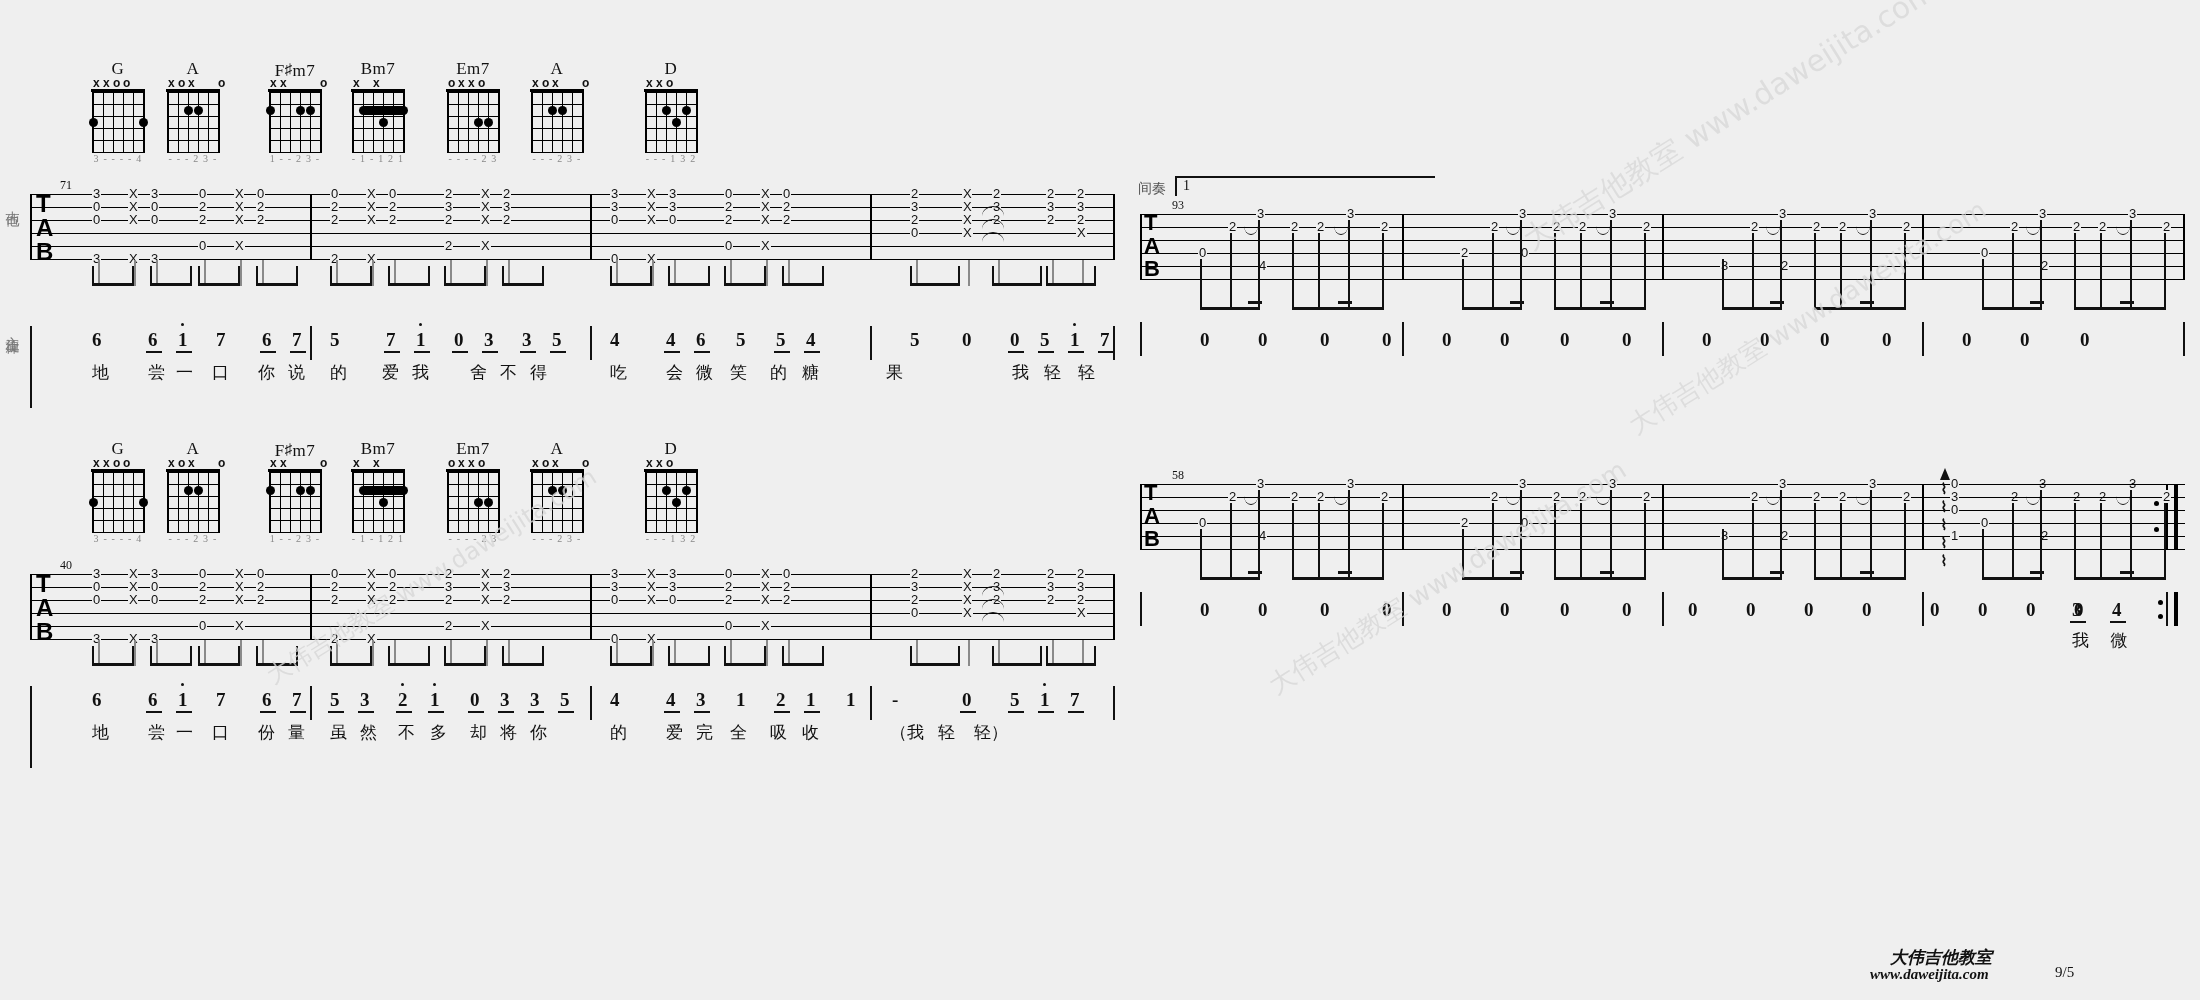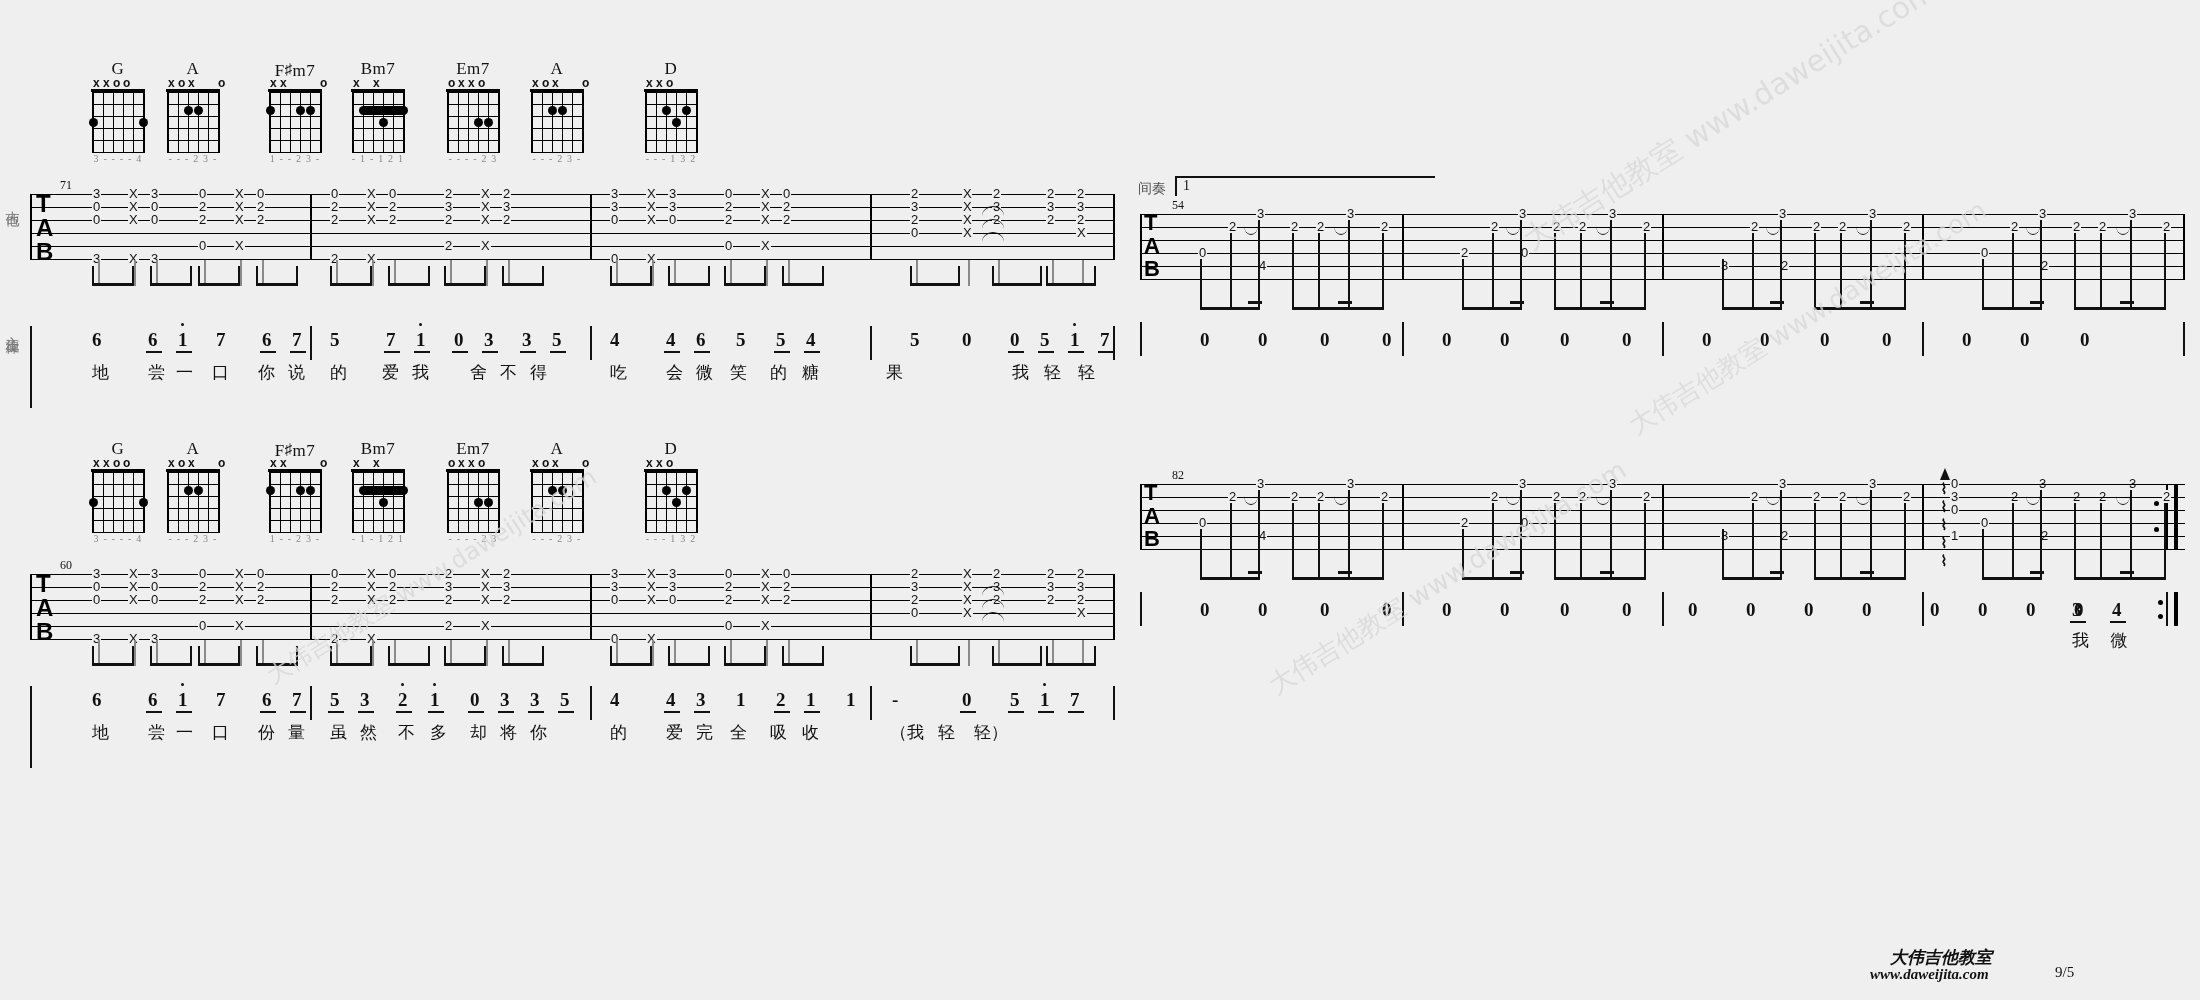--- a/index.html
+++ b/index.html
@@ -612,21 +612,21 @@
           <div class="dot" style="left: 16px; top: 14px;"></div>
           <div class="dot" style="left: 36px; top: 14px;"></div>
           <div class="dot" style="left: 26px; top: 26px;"></div>
         </div>
       </div>
       <div class="fing">- - - 1 3 2</div>
     </div>
   </div>
 
 <div class="staff" style="left:30px;top:574px;width:1085px;height:80px;">
-  <div class="meas" style="left:30px;top:-16px;">60</div>
+  <div class="meas" style="left:30px;top:-16px;">40</div>
   <div class="sline" style="top:0px;width:1085px;"></div>
   <div class="sline" style="top:13px;width:1085px;"></div>
   <div class="sline" style="top:26px;width:1085px;"></div>
   <div class="sline" style="top:39px;width:1085px;"></div>
   <div class="sline" style="top:52px;width:1085px;"></div>
   <div class="sline" style="top:65px;width:1085px;"></div>
   <div class="barline" style="left:0px;top:0px;height:66px;"></div>
   <div class="barline" style="left:280px;top:0px;height:66px;"></div>
   <div class="barline" style="left:560px;top:0px;height:66px;"></div>
   <div class="barline" style="left:840px;top:0px;height:66px;"></div>
@@ -920,21 +920,21 @@
 </div>
 
 <div class="secname" style="left:1138px;top:180px;">间奏</div>
 <div class="ending" style="left:1175px;top:176px;width:260px;height:22px;">
   <div class="top" style="width:260px;"></div>
   <div class="hook" style="height:20px;"></div>
   <div class="lbl" style="left:8px;top:2px;">1</div>
 </div>
 
 <div class="staff" style="left:1140px;top:214px;width:1045px;height:80px;">
-  <div class="meas" style="left:32px;top:-16px;">54</div>
+  <div class="meas" style="left:32px;top:-16px;">93</div>
   <div class="sline" style="top:0px;width:1045px;"></div>
   <div class="sline" style="top:13px;width:1045px;"></div>
   <div class="sline" style="top:26px;width:1045px;"></div>
   <div class="sline" style="top:39px;width:1045px;"></div>
   <div class="sline" style="top:52px;width:1045px;"></div>
   <div class="sline" style="top:65px;width:1045px;"></div>
   <div class="barline" style="left:0px;top:0px;height:66px;"></div>
   <div class="barline" style="left:262px;top:0px;height:66px;"></div>
   <div class="barline" style="left:522px;top:0px;height:66px;"></div>
   <div class="barline" style="left:782px;top:0px;height:66px;"></div>
@@ -1080,21 +1080,21 @@
       <div class="jp" style="left: 620px; top: 0px;">0</div>
       <div class="jp" style="left: 680px; top: 0px;">0</div>
       <div class="jp" style="left: 742px; top: 0px;">0</div>
       <div class="jp" style="left: 822px; top: 0px;">0</div>
       <div class="jp" style="left: 880px; top: 0px;">0</div>
       <div class="jp" style="left: 940px; top: 0px;">0</div>
     </div>
 </div>
 
 <div class="staff" style="left:1140px;top:484px;width:1045px;height:80px;">
-  <div class="meas" style="left:32px;top:-16px;">82</div>
+  <div class="meas" style="left:32px;top:-16px;">58</div>
   <div class="sline" style="top:0px;width:1045px;"></div>
   <div class="sline" style="top:13px;width:1045px;"></div>
   <div class="sline" style="top:26px;width:1045px;"></div>
   <div class="sline" style="top:39px;width:1045px;"></div>
   <div class="sline" style="top:52px;width:1045px;"></div>
   <div class="sline" style="top:65px;width:1045px;"></div>
   <div class="barline" style="left:0px;top:0px;height:66px;"></div>
   <div class="barline" style="left:262px;top:0px;height:66px;"></div>
   <div class="barline" style="left:522px;top:0px;height:66px;"></div>
   <div class="barline" style="left:782px;top:0px;height:66px;"></div>

